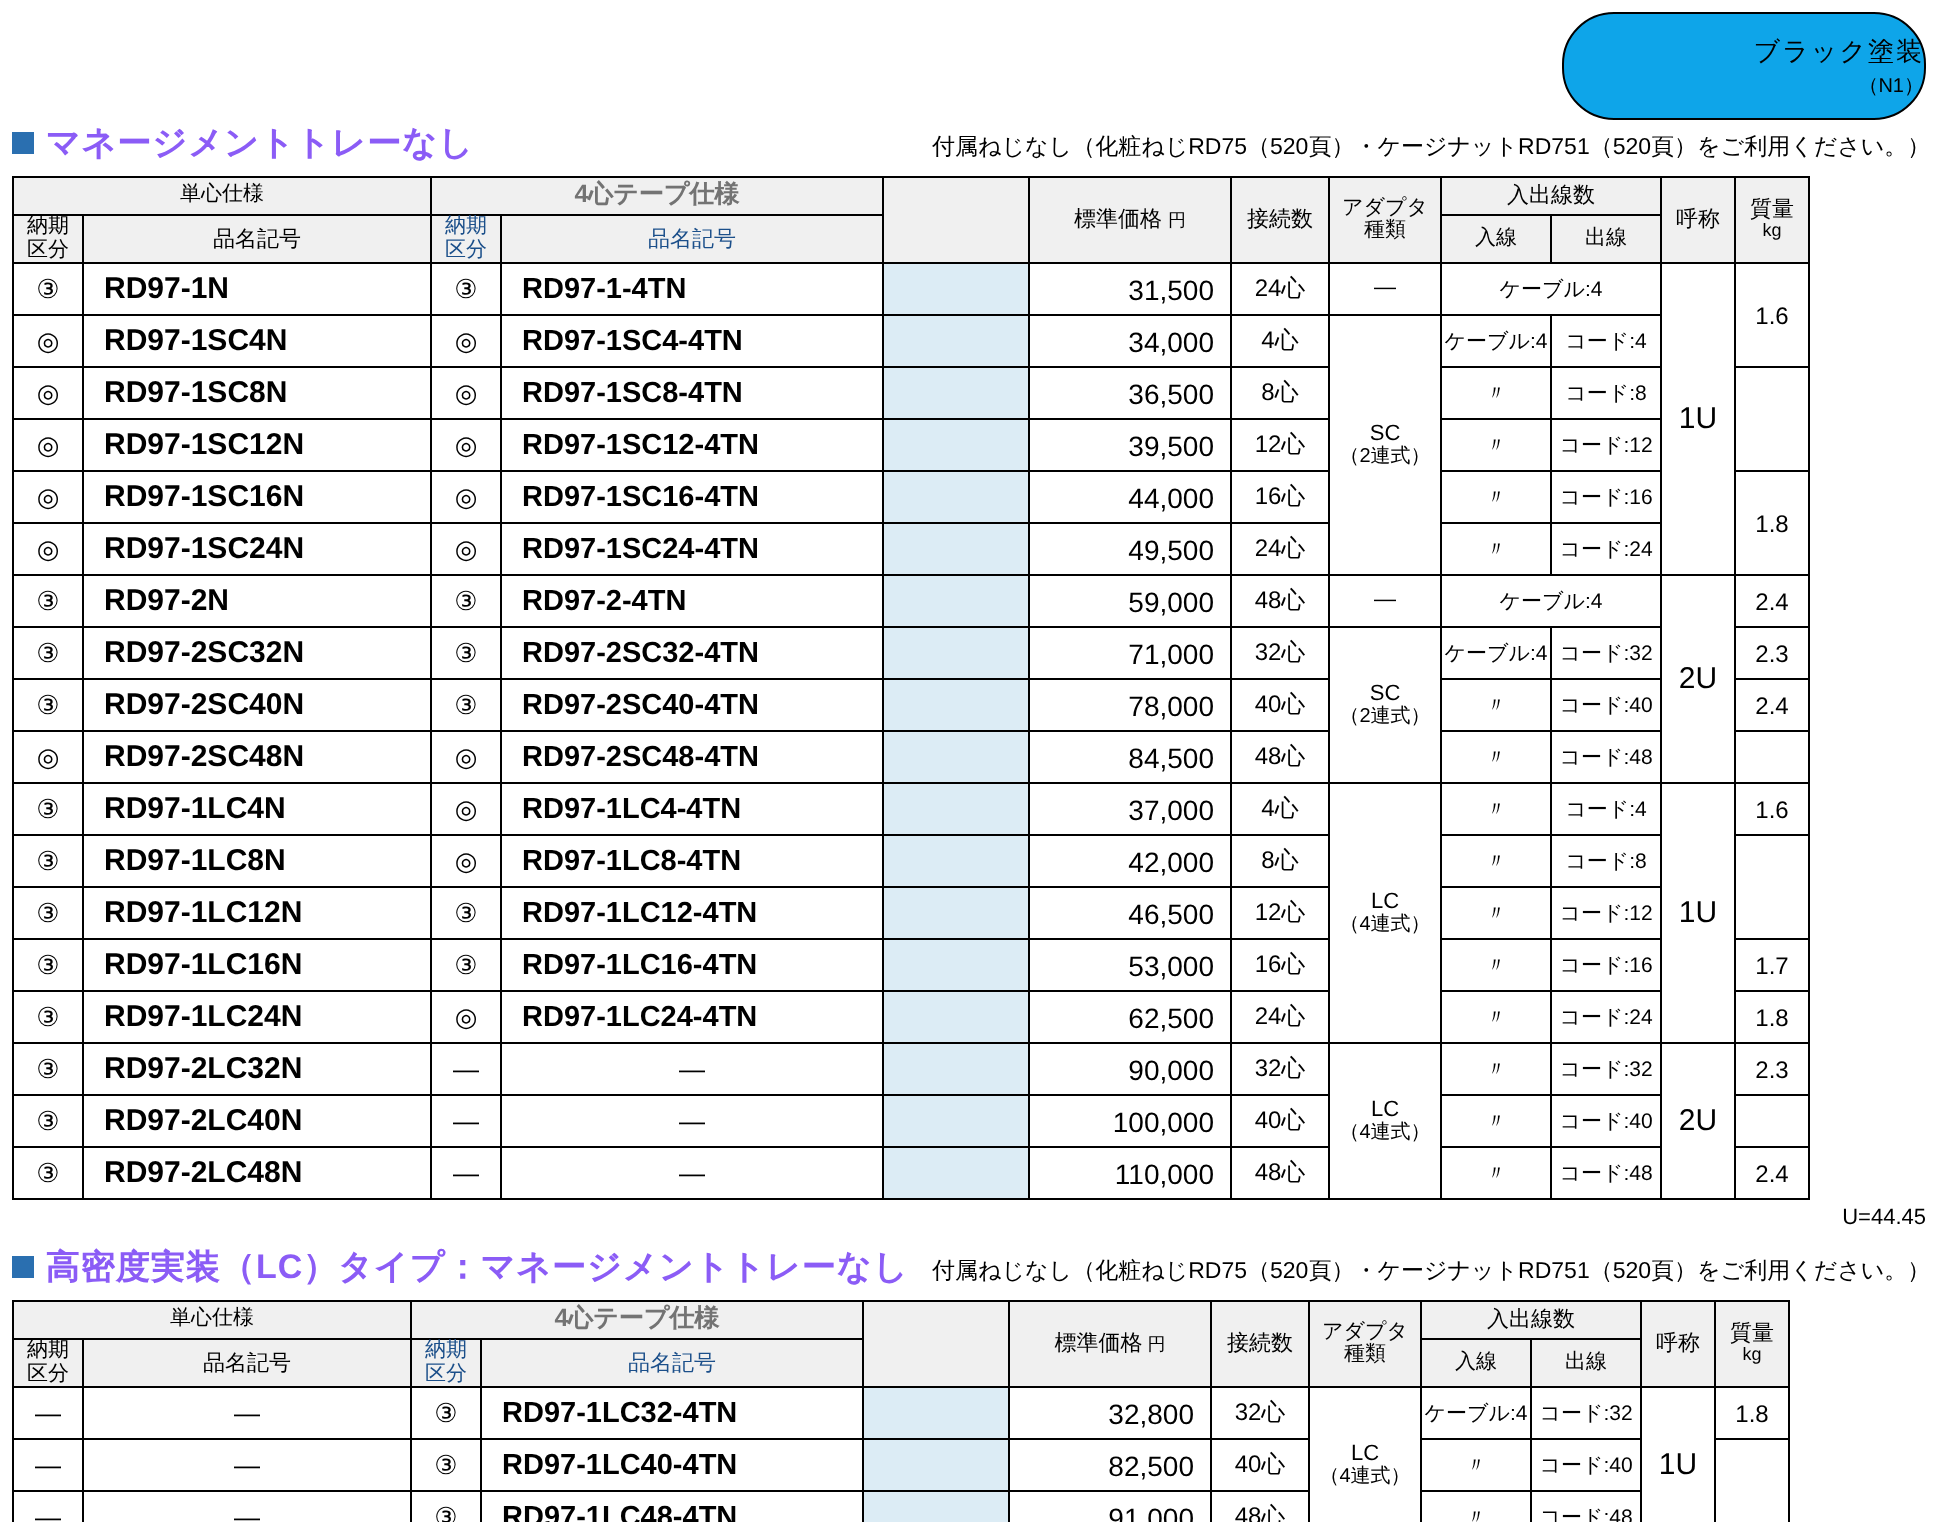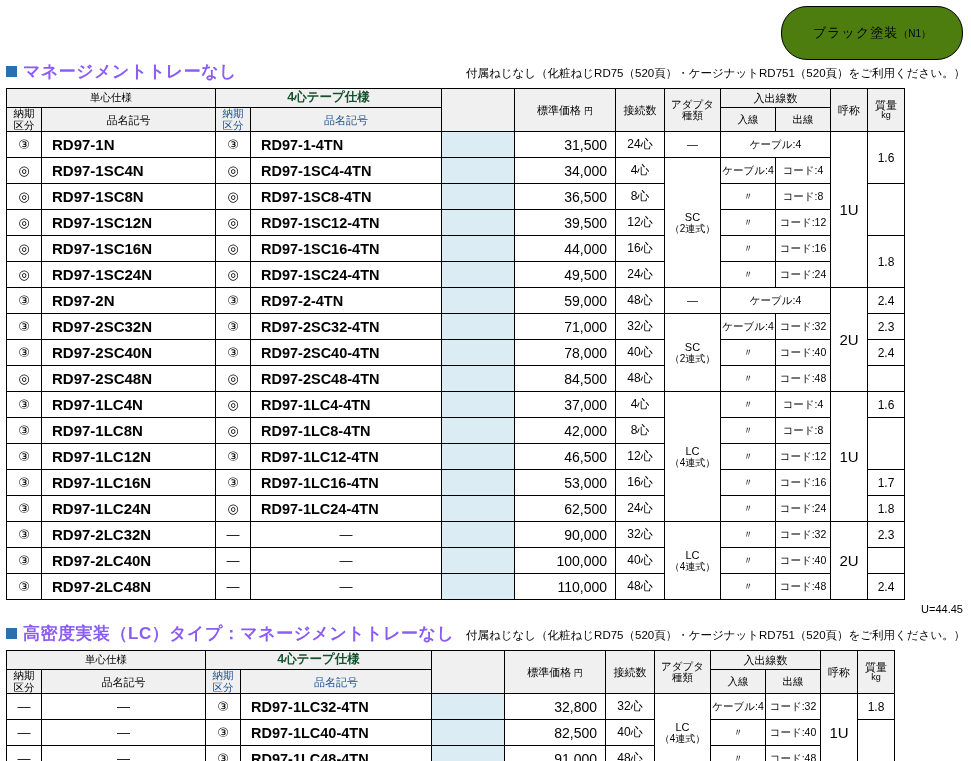--- a/index.html
+++ b/index.html
@@ -10,22 +10,22 @@
     position:relative;
     overflow:hidden;
   }
   .page{position:relative;width:971px;height:761px;}
 
   
   .badge{
     position:absolute;right:8px;top:6px;
     width:180px;height:52px;
     border:1px solid #000;border-radius:26px;
-    display:flex;flex-direction:row;align-items:center;justify-content:center;
-    background:#4d7c0f;
+    display:flex;flex-direction:column;align-items:flex-end;justify-content:center;
+    background:#0ea5e9;
   }
   .badge .b1{font-size:13px;letter-spacing:1px;}
   .badge .b2{font-size:10px;margin-top:1px;}
 
   
   .sect{position:absolute;left:6px;display:flex;align-items:center;}
   .sect .sq{width:11px;height:11px;background:#2a6fb0;margin-right:6px;}
   .sect .title{font-size:17px;font-weight:bold;color:#8b5cf6;letter-spacing:0.5px;}
   .note{position:absolute;font-size:11.5px;color:#000;}
 
@@ -33,21 +33,21 @@
   table{border-collapse:collapse;position:absolute;}
   table td,table th{
     border:1px solid #000;
     font-size:12px;
     padding:0;
     text-align:center;
     vertical-align:middle;
     background:#fff;
   }
   .hdr td{background:#f0f0f0;font-size:10.5px;line-height:1.1;font-weight:normal;}
-  .hdr td.blue{color:#14532d;font-weight:bold;font-size:12.5px;}
+  .hdr td.blue{color:#737373;font-weight:bold;font-size:12.5px;}
 
   .c-no{width:34px;font-size:12px;}
   .c-code{width:163px;text-align:left;padding-left:10px;font-weight:bold;font-size:15px;}
   .c-code.dash{text-align:center;padding-left:0;font-weight:normal;font-size:13px;}
   .c-no2{width:34px;}
   .c-code2{width:180px;text-align:left;padding-left:10px;font-weight:bold;font-size:14.5px;}
   .c-code2.dash{text-align:center;padding-left:0;font-weight:normal;font-size:13px;}
   .c-blank{width:72px;background:#dcecf5;}
   .c-price{width:92px;text-align:right;padding-right:8px;font-size:14px;}
   .c-shin{width:48px;font-size:12px;}

